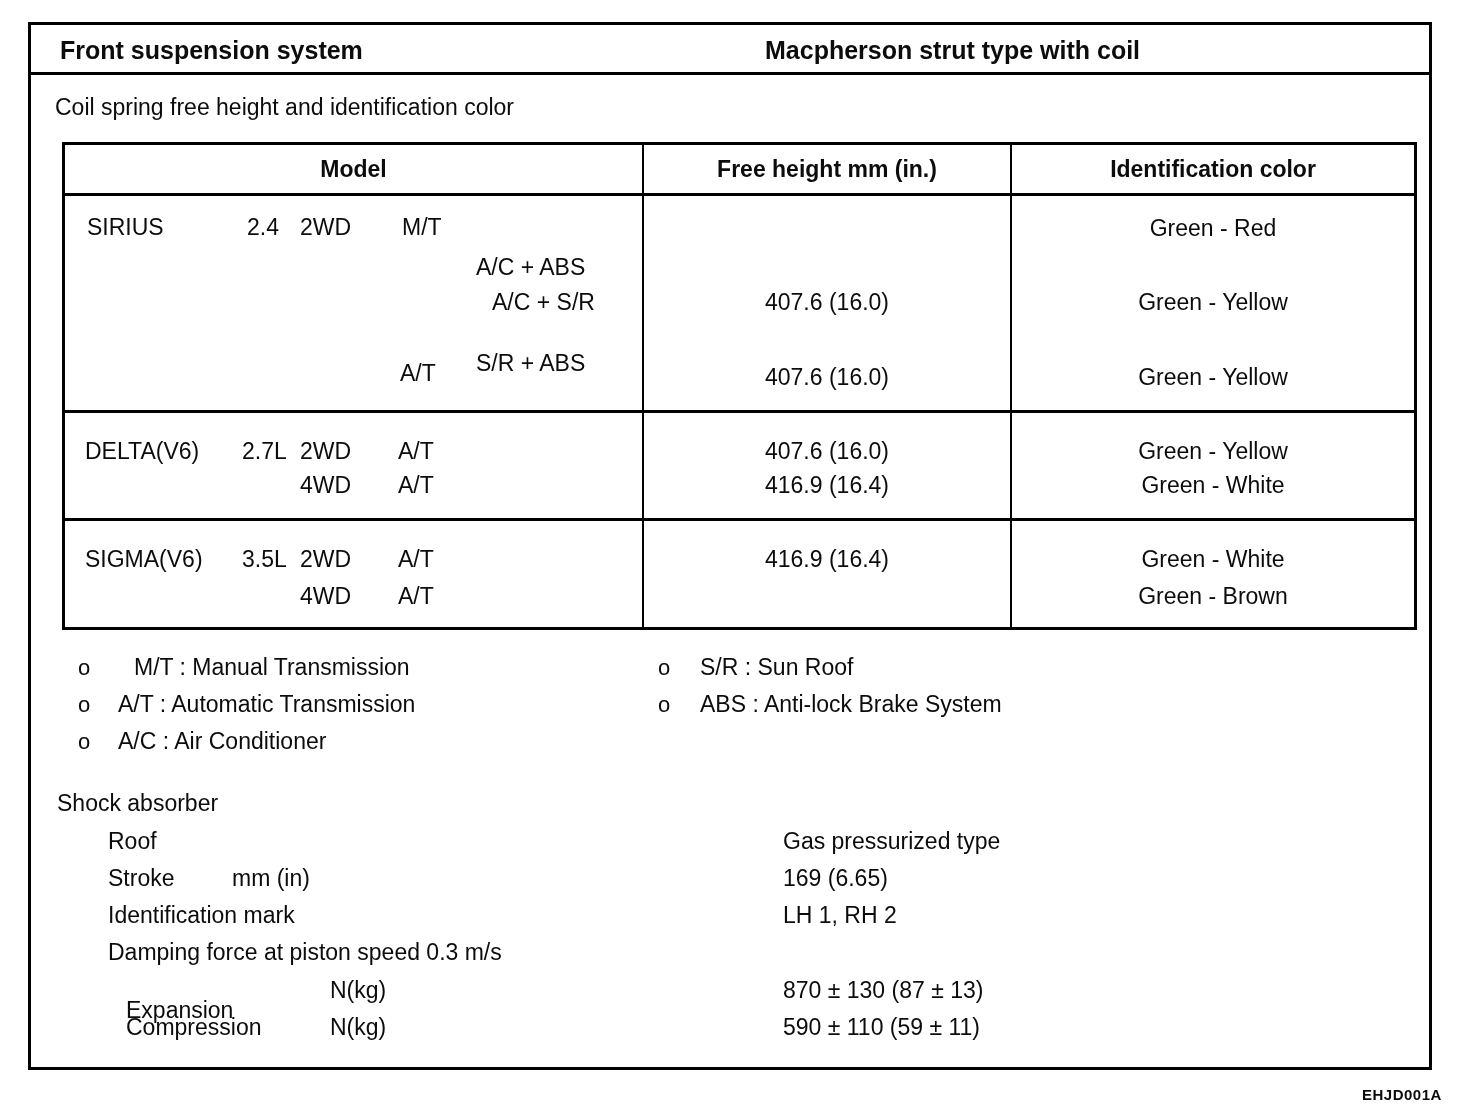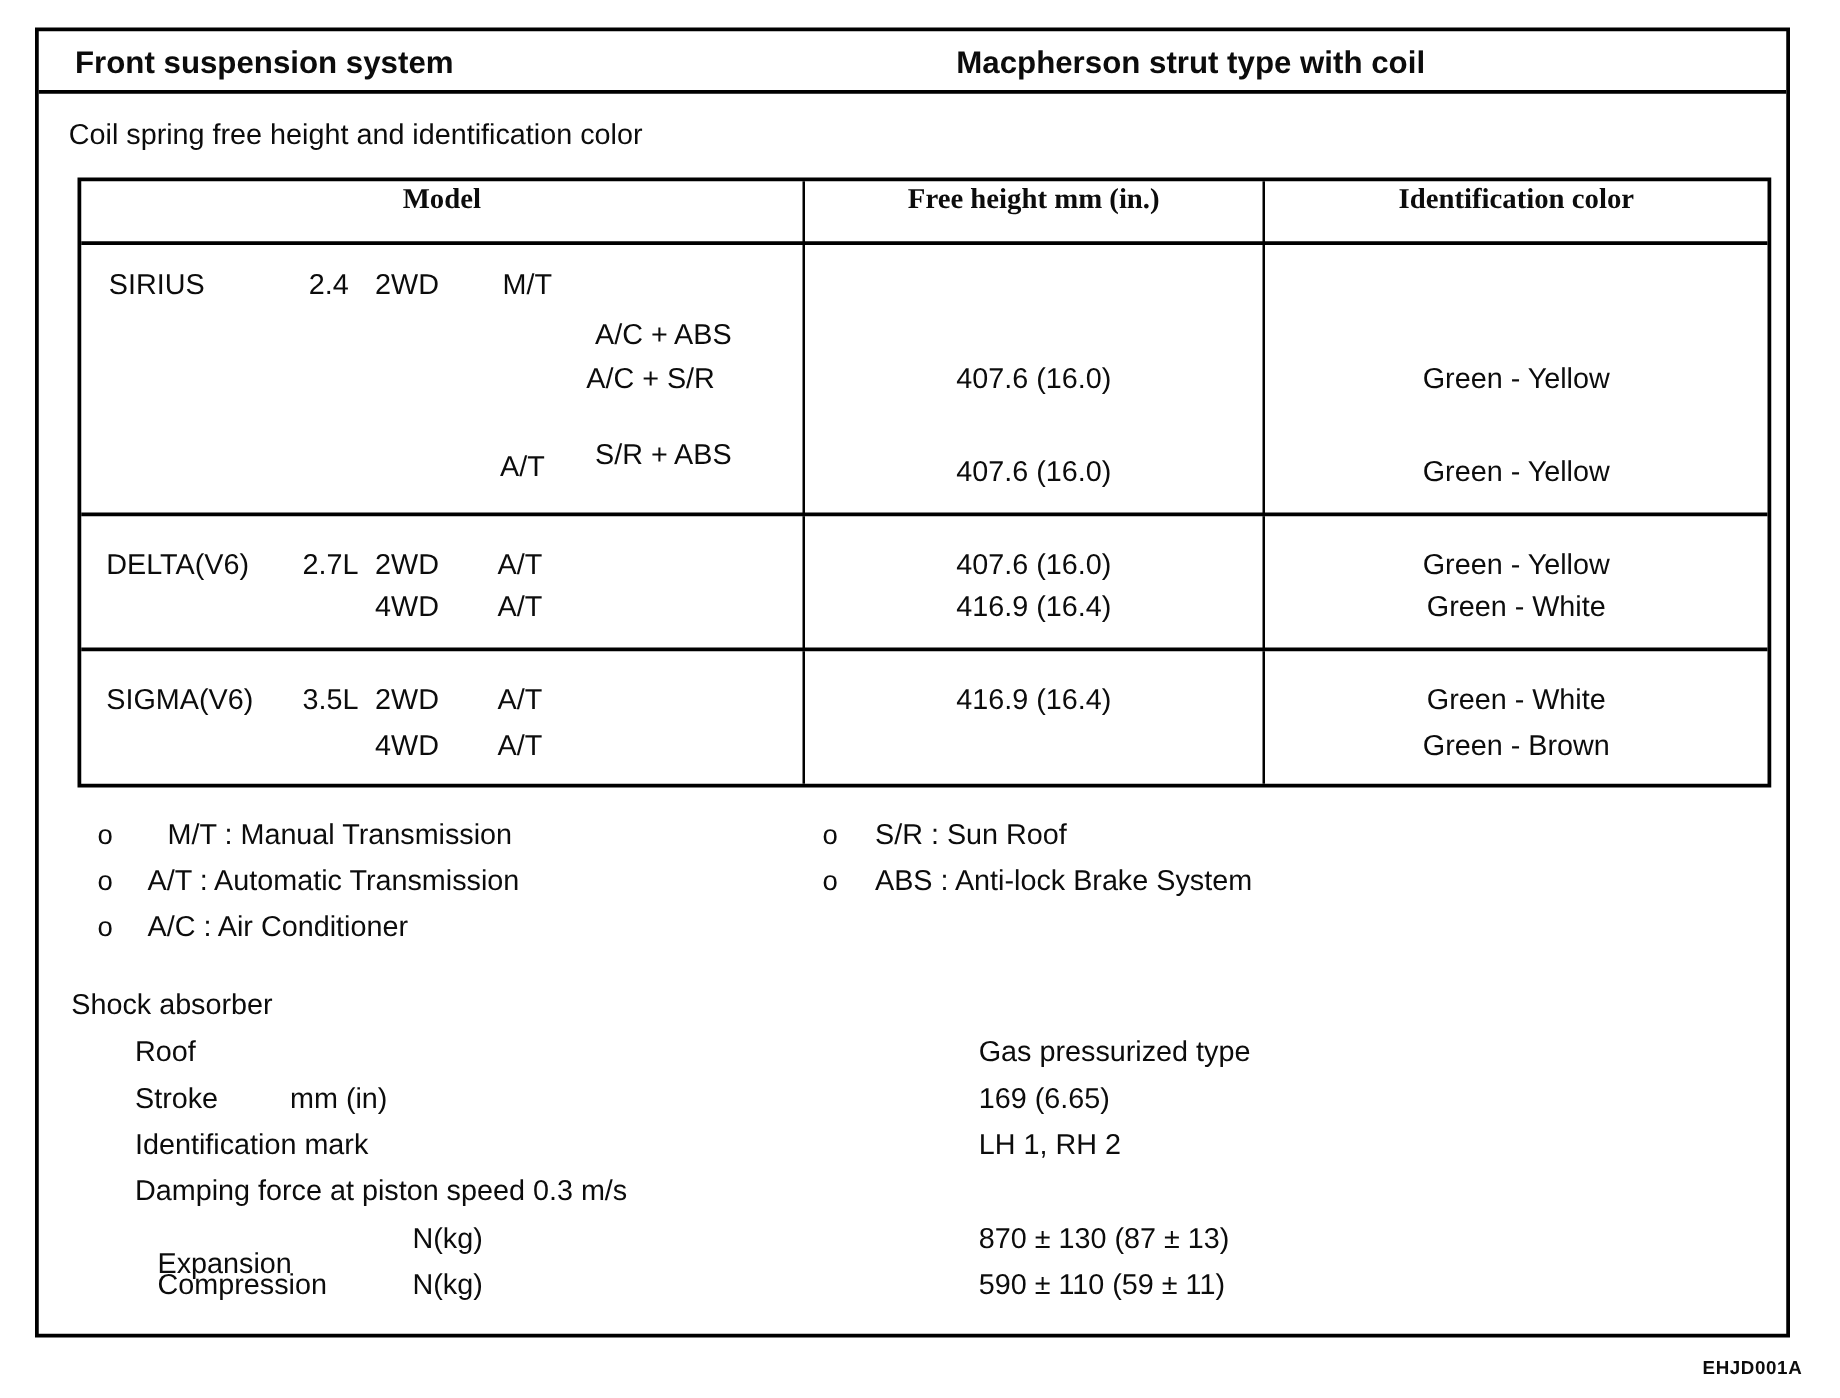--- a/index.html
+++ b/index.html
@@ -34,21 +34,21 @@
     border:3px solid #000;
     display:grid;
     grid-template-columns:579px 368px 402px;
     grid-template-rows:51px 217px 108px 106px;
     font-size:23px;
     line-height:27px;
   }
   .cell { position:relative; border-right:2px solid #000; border-bottom:3px solid #000; }
   .cell.last-col { border-right:none; }
   .cell.last-row { border-bottom:none; }
-  .th { display:flex; justify-content:center; font-weight:700;font-family:Liberation Serif, serif; }
+  .th { display:flex; align-items:center; justify-content:center; font-weight:700; }
   .vcenter { display:block; width:100%; text-align:center; }
 
   
   .legend-bullet { font-size:22px; }
   .legend-text   { font-size:23px; }
 
   
   .shock-title { font-size:23px; }
   .shock-label { font-size:23px; }
   .shock-value { font-size:23px; }
@@ -80,31 +80,32 @@
     <div class="cell th last-col">
       <span>Identification color</span>
     </div>
 
     <div class="cell">
       <span class="abs" style="left:22px;  top:18px;">SIRIUS</span>
       <span class="abs" style="left:182px; top:18px;">2.4</span>
       <span class="abs" style="left:235px; top:18px;">2WD</span>
       <span class="abs" style="left:337px; top:18px;">M/T</span>
       <span class="abs" style="left:411px; top:58px;">A/C + ABS</span>
-      <span class="abs" style="left:404px; top:93px;">A/C + S/R</span>
+      <span class="abs" style="left:427px; top:93px;">A/C + S/R</span>
       <span class="abs" style="left:411px; top:129px;margin-top:25px;">S/R + ABS</span>
       <span class="abs" style="left:335px; top:164px;">A/T</span>
     </div>
 
     <div class="cell">
       <span class="abs vcenter" style="top:93px;">407.6 (16.0)</span>
       <span class="abs vcenter" style="top:168px;">407.6 (16.0)</span>
     </div>
 
     <div class="cell last-col">
+      <span class="abs vcenter" style="top:19px;">Green - Red</span>
       <span class="abs vcenter" style="top:93px;">Green - Yellow</span>
       <span class="abs vcenter" style="top:168px;">Green - Yellow</span>
     </div>
 
     <div class="cell">
       <span class="abs" style="left:20px;  top:25px;">DELTA(V6)</span>
       <span class="abs" style="left:177px; top:25px;">2.7L</span>
       <span class="abs" style="left:235px; top:25px;">2WD</span>
       <span class="abs" style="left:333px; top:25px;">A/T</span>
       <span class="abs" style="left:235px; top:59px;">4WD</span>

